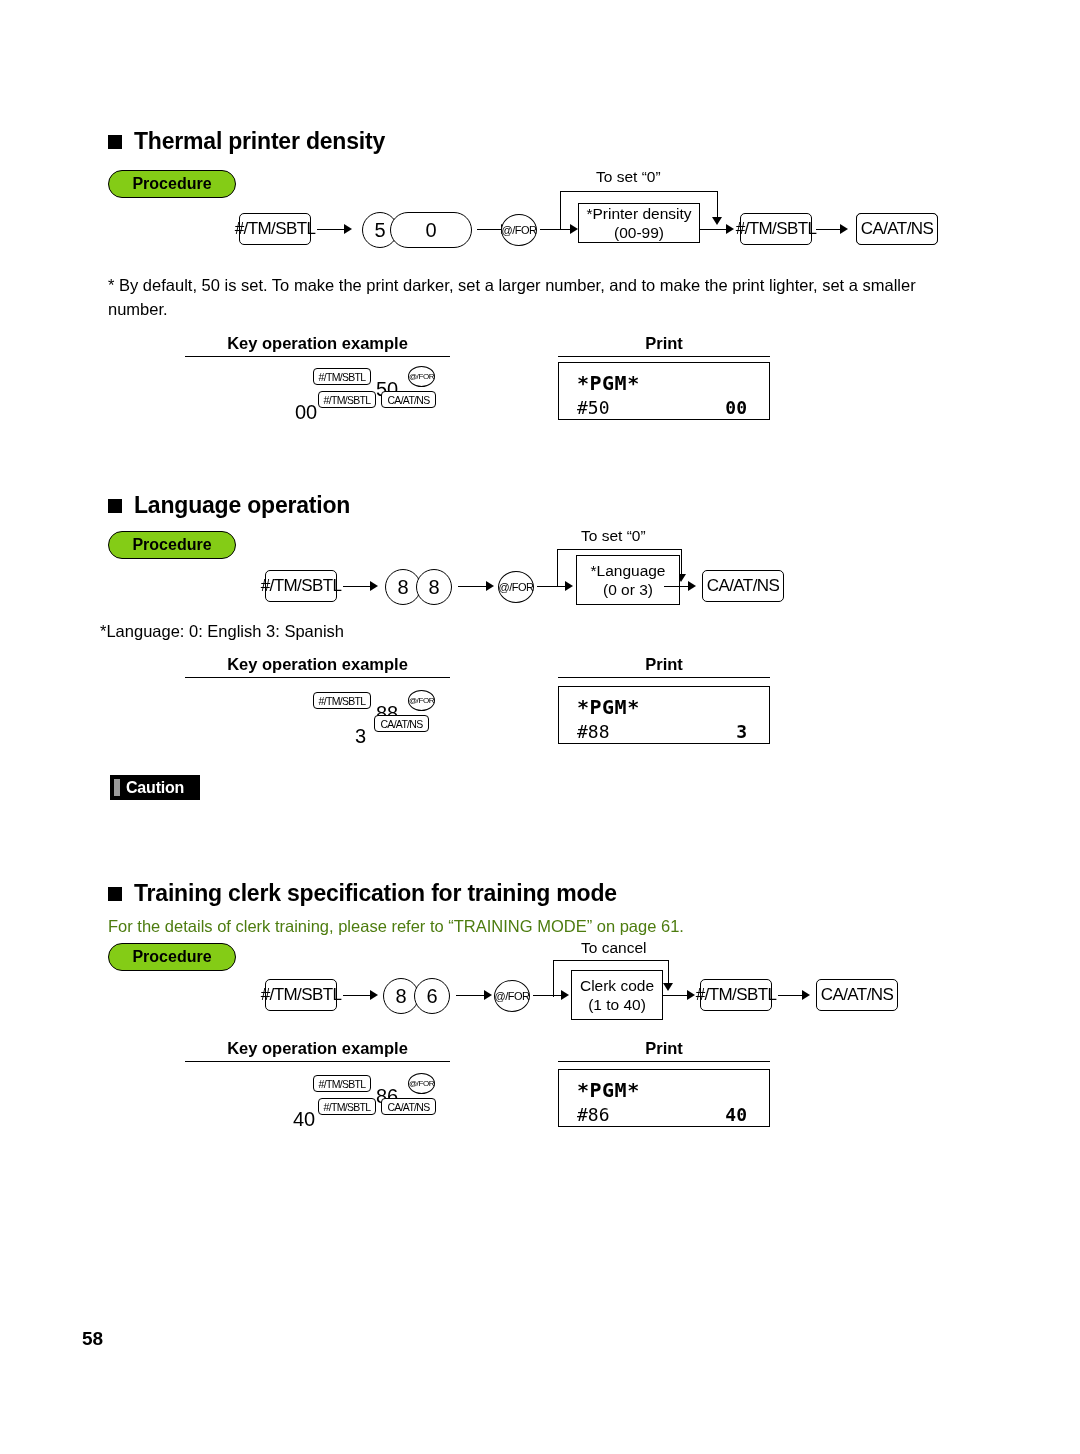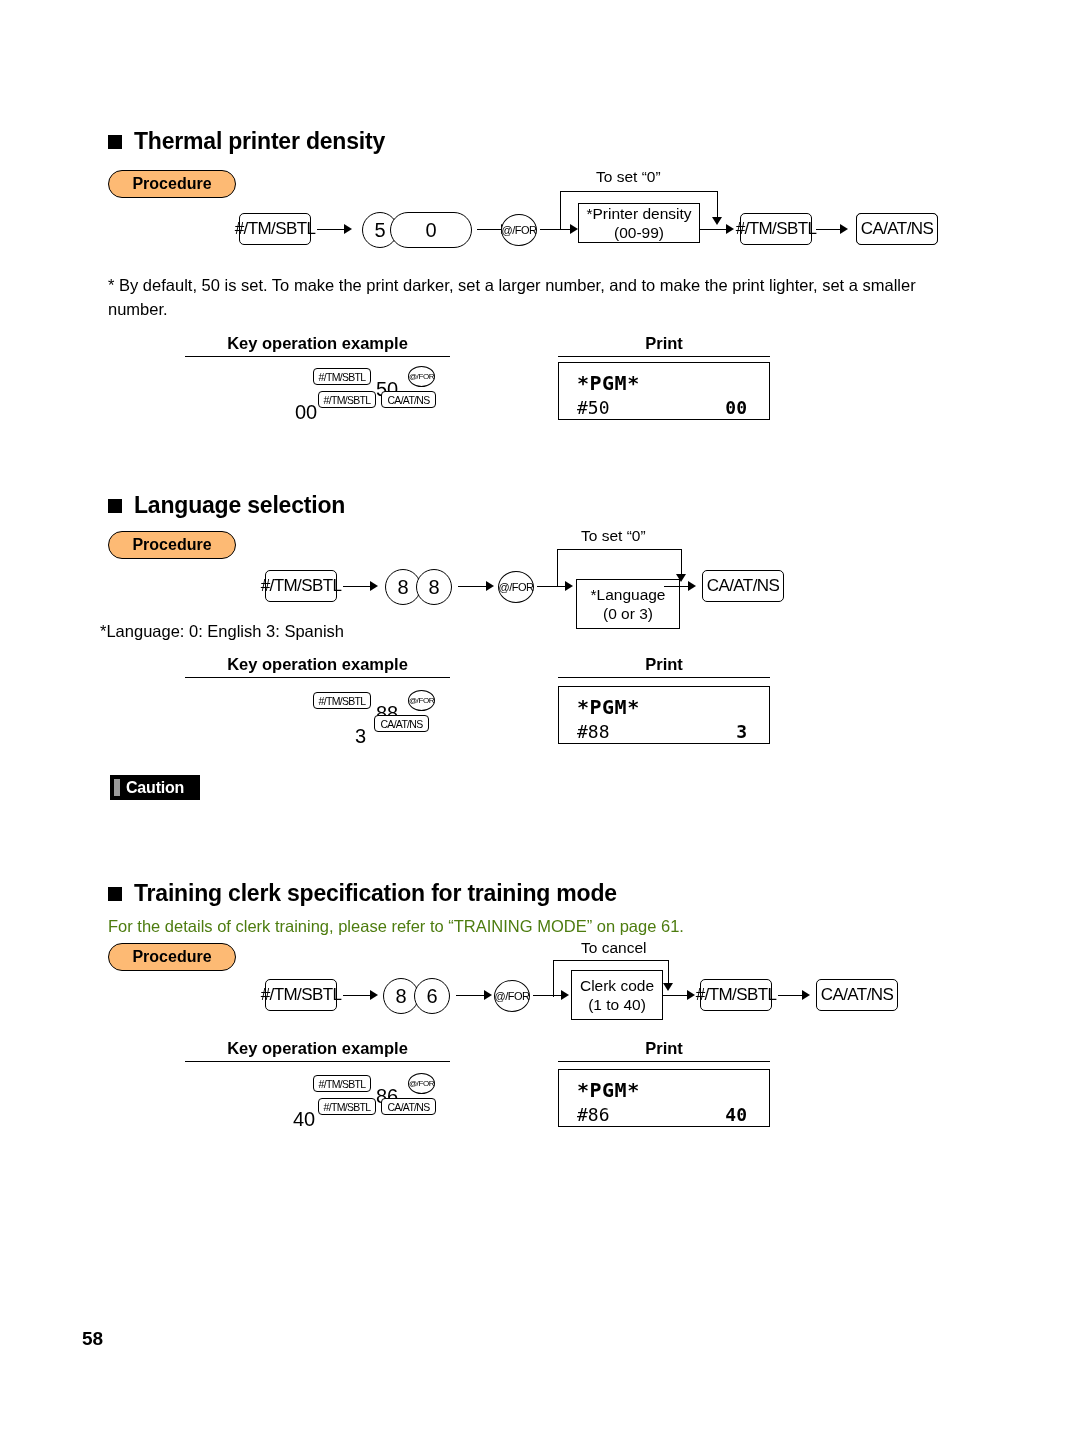--- a/index.html
+++ b/index.html
@@ -37,21 +37,21 @@
   .section-title {
     font-size: 23px;
     font-weight: bold;
     letter-spacing: -0.2px;
     white-space: nowrap;
   }
 
   
   .procedure-pill {
     position: absolute;
-    background: #fdba74;
+    background: #84cc16;
     border: 1.6px solid #000;
     border-radius: 20px;
     height: 26px;
     width: 126px;
     display: flex;
     align-items: center;
     justify-content: center;
     font-size: 16px;
     font-weight: bold;
     color: #000;
@@ -373,21 +373,21 @@
   </div>
 
   <div class="printbox" style="left:558px; top:362px; width:212px; height:58px;">
     <span class="pgm">*PGM*</span>
     <span class="code">#50</span>
     <span class="val">00</span>
   </div>
 
   <div class="section-head" style="left:108px; top:492px;">
     <span class="bullet-square"></span>
-    <span class="section-title">Language selection</span>
+    <span class="section-title">Language operation</span>
   </div>
 
   <div class="procedure-pill" style="left:108px; top:531px;">
     <span>Procedure</span>
   </div>
 
   <div class="flow">
     <div class="keybox" style="left:265px; top:570px; width:72px; height:32px;">
         <span>#/TM/SBTL</span>
       </div>
@@ -410,21 +410,21 @@
 
     <div class="hline" style="left:537px; top:586px; width:30px;"></div>
     <div class="arrow-right" style="left:565px; top:581px;"></div>
 
     <div class="vline" style="left:557px; top:549px; height:38px;"></div>
     <div class="hline" style="left:557px; top:549px; width:125px;"></div>
     <div class="vline" style="left:681px; top:549px; height:27px;"></div>
     <div class="arrow-down" style="left:676px; top:574px;"></div>
     <div class="loop-label" style="left:581px; top:527px;">To set “0”</div>
 
-    <div class="databox" style="left:576px; top:579px; width:104px; height:50px;">
+    <div class="databox" style="left:576px; top:555px; width:104px; height:50px;">
       <span>*Language</span>
       <span class="l2">(0 or 3)</span>
     </div>
 
     <div class="hline" style="left:664px; top:586px; width:26px;"></div>
     <div class="arrow-right" style="left:688px; top:581px;"></div>
 
     <div class="keybox" style="left:702px; top:570px; width:82px; height:32px;">
         <span>CA/AT/NS</span>
       </div>

